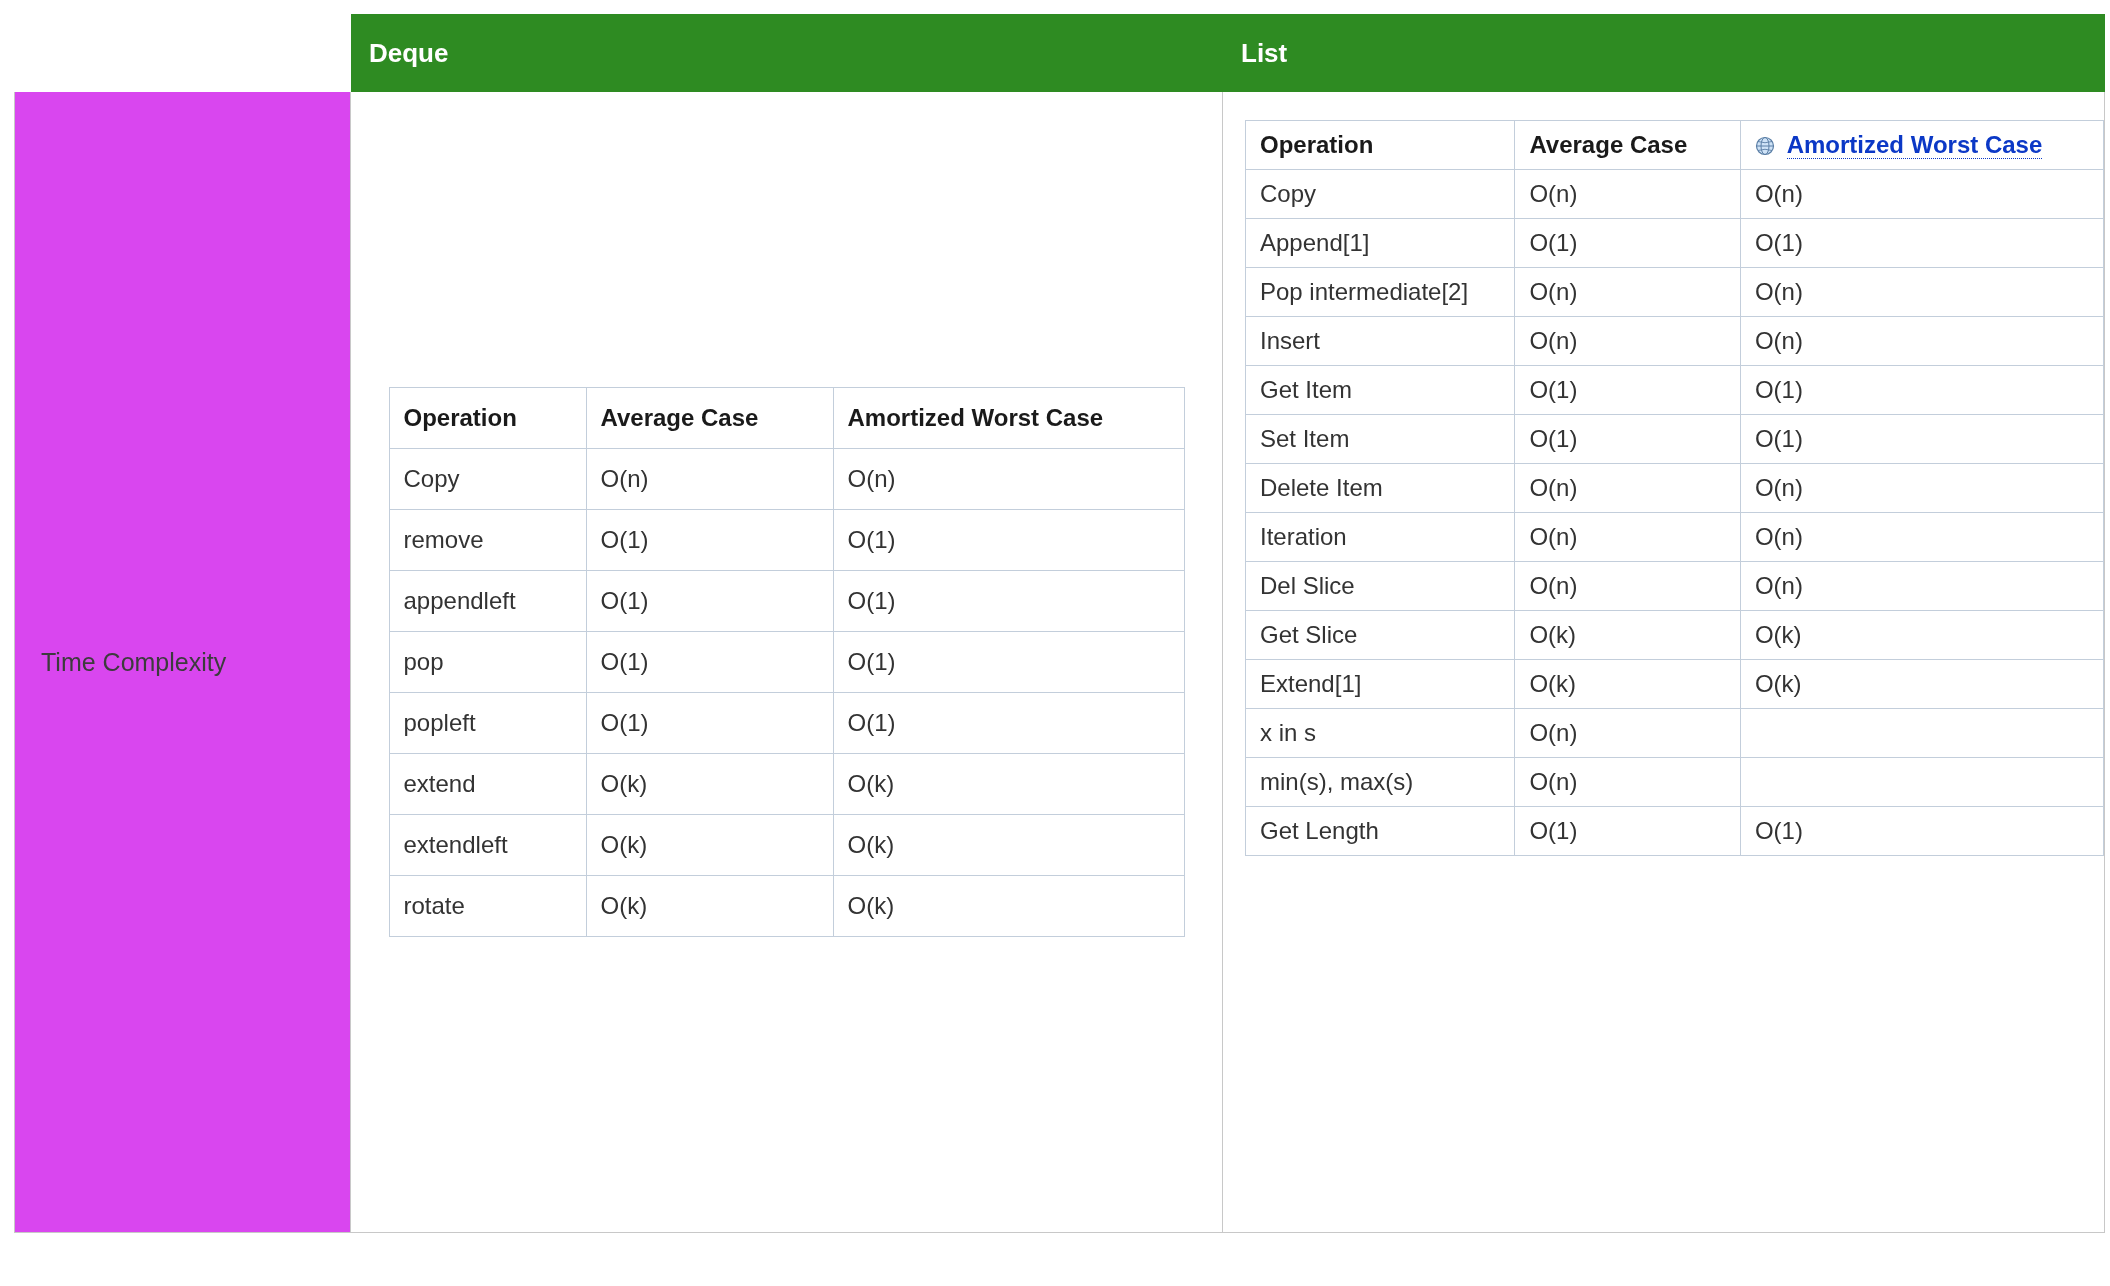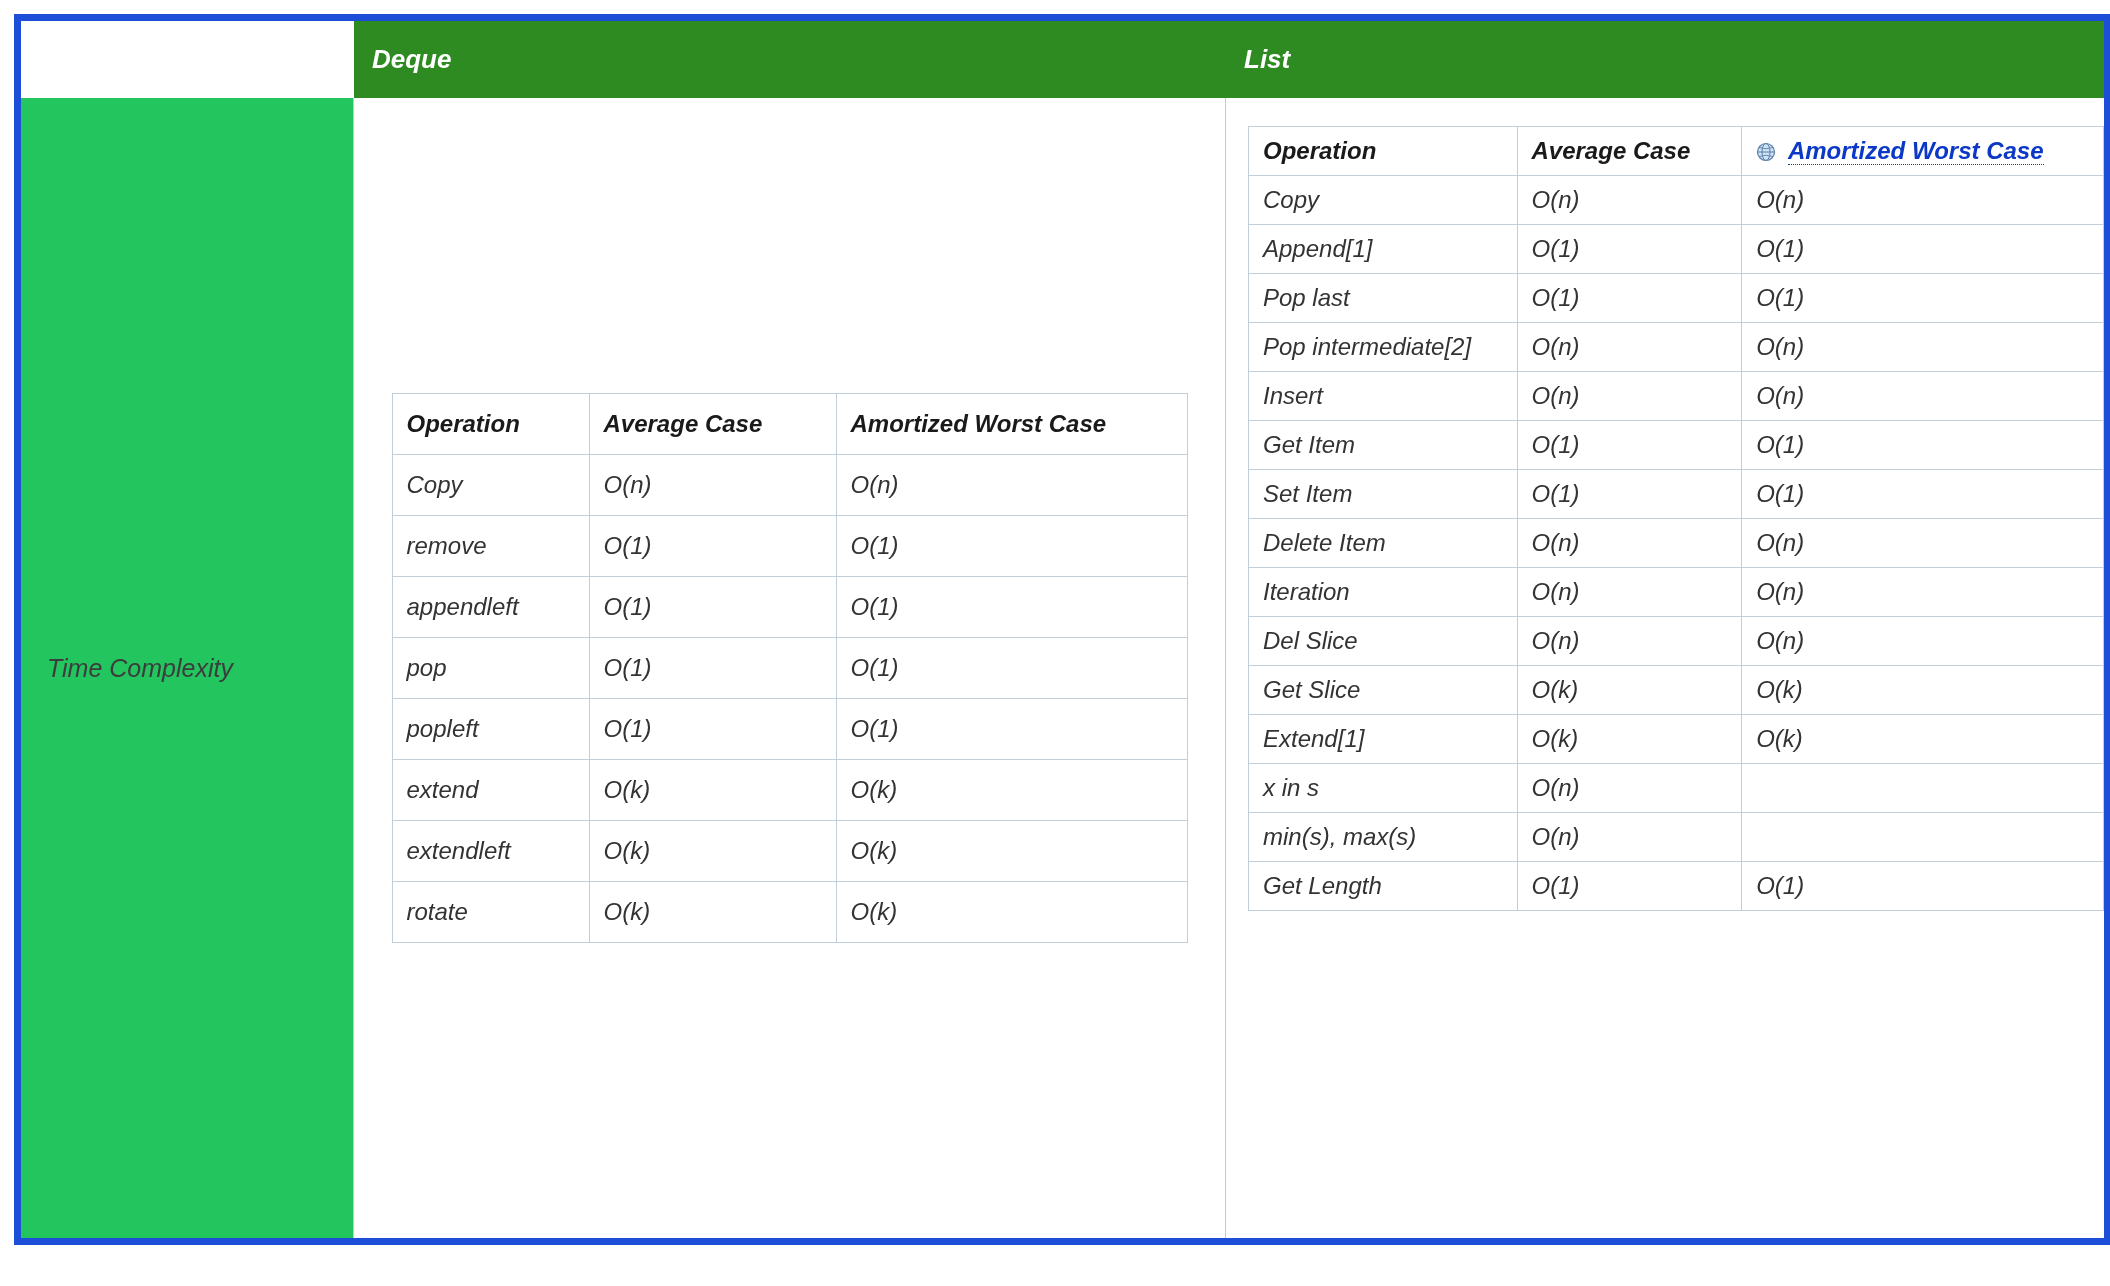--- a/index.html
+++ b/index.html
@@ -20,22 +20,21 @@
     width: 100%;
     background: #ffffff;
   }
 
   
   .outer-table {
     border-collapse: collapse;
     table-layout: fixed;
     width: 2090px;
     margin-left: 14px;
-    border: 7px solid #1d4ed8;
-    font-style: italic;
+    border: 1px solid #1d4ed8;
   }
   .outer-table col.c-label { width: 336px; }
   .outer-table col.c-deque { width: 872px; }
   .outer-table col.c-list  { width: 882px; }
 
   .outer-table th.head {
     background: #2e8b22;
     color: #ffffff;
     font-size: 26px;
     font-weight: bold;
@@ -44,21 +43,21 @@
     border: 1px solid #2e8b22;
     height: 44px;
   }
   .outer-table th.head.blank {
     background: #ffffff;
     border: 1px solid #ffffff;
     border-bottom: 1px solid #ffffff;
   }
 
   .outer-table td.rowlabel {
-    background: #22c55e;
+    background: #d946ef;
     color: #3c3c3c;
     font-size: 25px;
     vertical-align: middle;
     padding-left: 26px;
     border: 1px solid #c8c8c8;
     border-left: 1px solid #c8c8c8;
   }
   .outer-table td.cell {
     background: #ffffff;
     vertical-align: top;
@@ -231,25 +230,20 @@
                     <td>Copy</td>
                     <td>O(n)</td>
                     <td>O(n)</td>
                   </tr>
                   <tr>
                     <td>Append[1]</td>
                     <td>O(1)</td>
                     <td>O(1)</td>
                   </tr>
                   <tr>
-                    <td>Pop last</td>
-                    <td>O(1)</td>
-                    <td>O(1)</td>
-                  </tr>
-                  <tr>
                     <td>Pop intermediate[2]</td>
                     <td>O(n)</td>
                     <td>O(n)</td>
                   </tr>
                   <tr>
                     <td>Insert</td>
                     <td>O(n)</td>
                     <td>O(n)</td>
                   </tr>
                   <tr>

